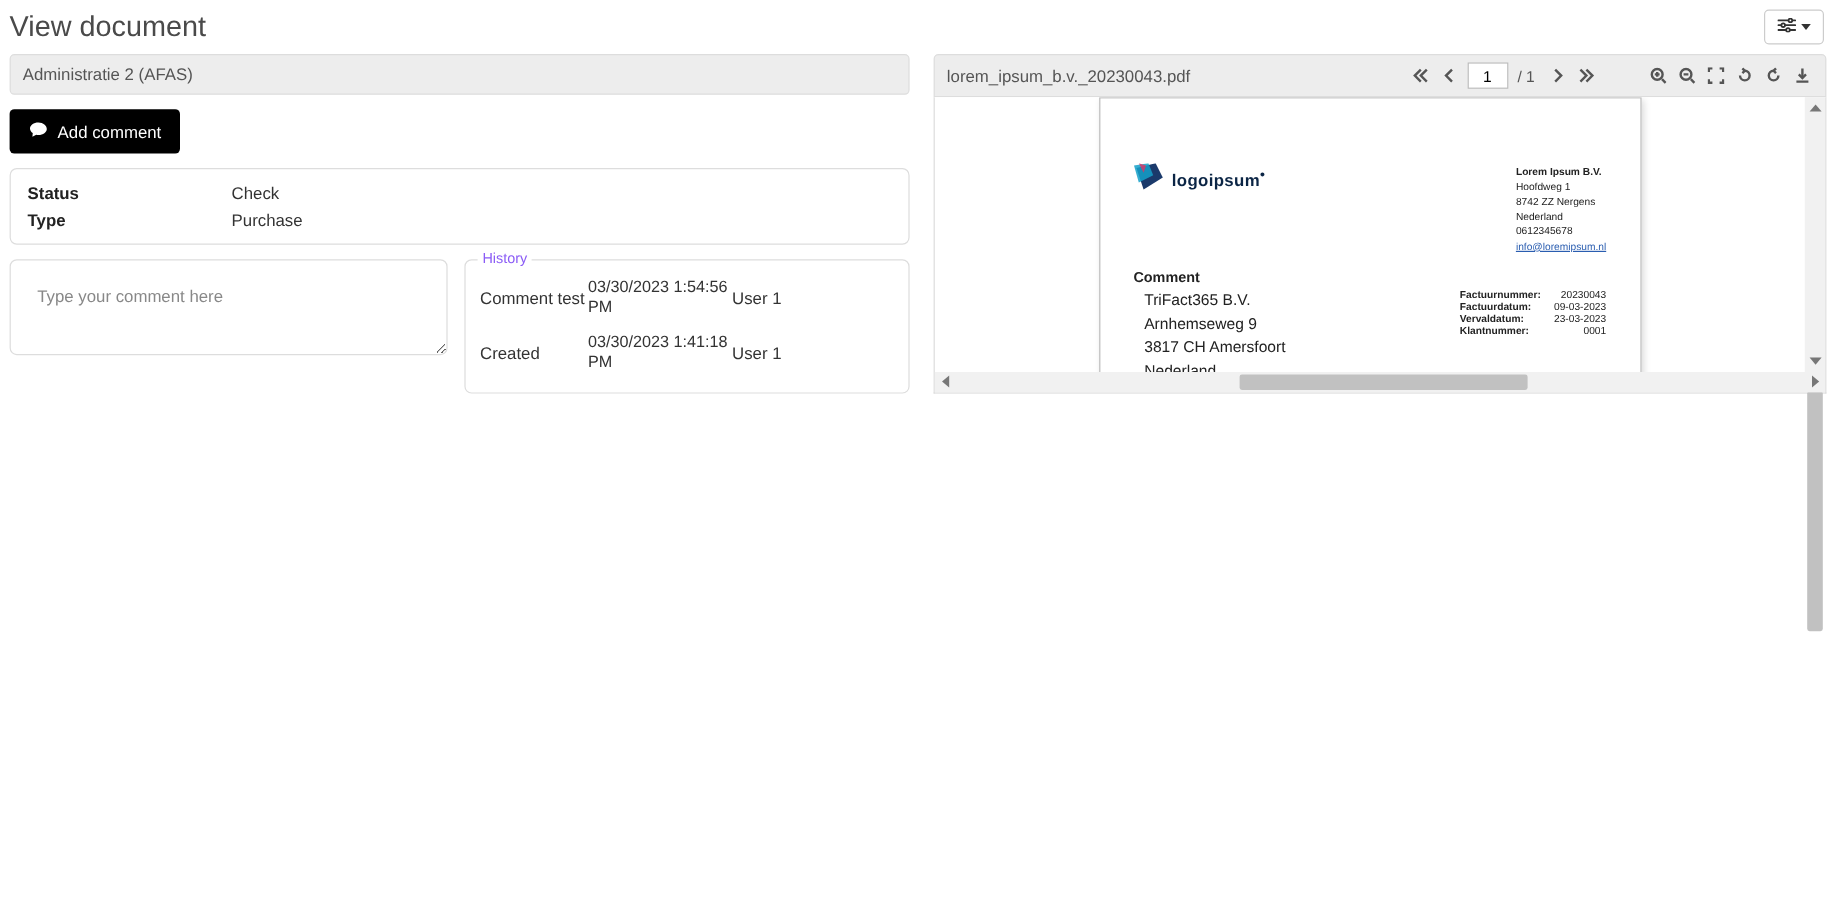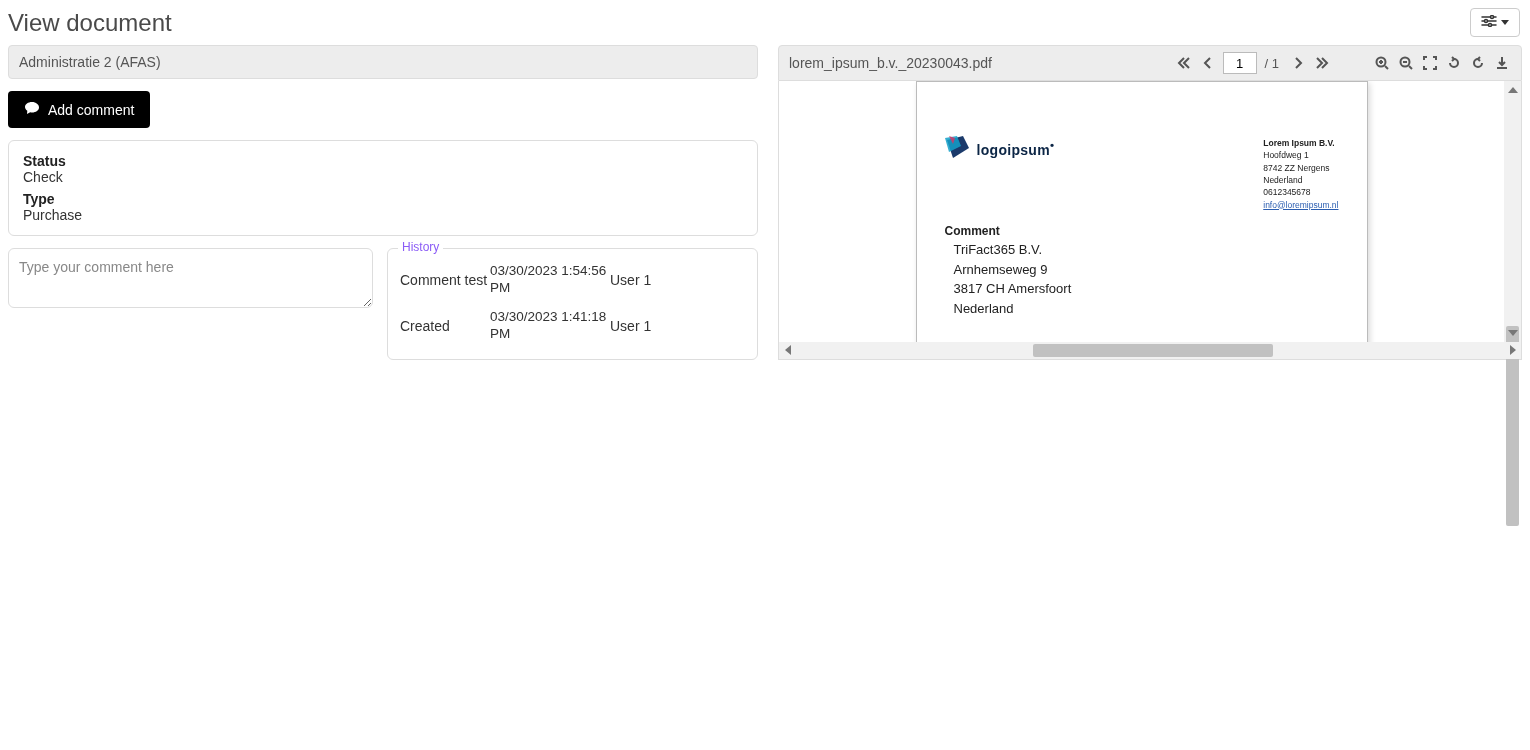--- a/index.html
+++ b/index.html
@@ -8,27 +8,27 @@
   .page-title { font-size: 24px; color: #4a4a4a; font-weight: 400; }
   .settings-btn { border: 1px solid #ccc; border-radius: 4px; padding: 6px 10px; background: #fff; cursor: pointer; display: flex; align-items: center; gap: 4px; }
   .settings-btn svg { width: 16px; height: 12px; }
   .caret-down { width: 0; height: 0; border-left: 4px solid transparent; border-right: 4px solid transparent; border-top: 5px solid #333; }
   .main { display: flex; gap: 20px; padding: 0 8px; }
   .left-pane { width: 750px; display: flex; flex-direction: column; gap: 12px; }
   .admin-bar { background: #ededed; border: 1px solid #ddd; border-radius: 4px; padding: 8px 10px; color: #555; }
   .add-comment-btn { align-self: flex-start; background: #000000; color: #fff; border: none; border-radius: 4px; padding: 10px 16px; cursor: pointer; display: flex; align-items: center; gap: 8px; font-size: 14px; text-align: right; }
   .add-comment-btn svg { width: 16px; height: 14px; fill: #fff; }
   .info-card { border: 1px solid #ddd; border-radius: 6px; padding: 12px 14px; }
-  .info-row { display: flex; margin-bottom: 6px; flex-direction: column; }
+  .info-row { display: flex; margin-bottom: 6px; }
   .info-row:last-child { margin-bottom: 0; }
   .info-label { width: 170px; font-weight: 700; color: #222; }
   .info-value { color: #333; }
   .lower-row { display: flex; gap: 14px; }
   .comment-input-wrap { flex: 0 0 365px; }
-  .comment-input { width: 100%; height: 60px; border: 1px solid #ddd; border-radius: 6px; padding: 10px; font-family: inherit; font-size: 14px; resize: both; color: #333; }
+  .comment-input { width: 100%; height: 80px; border: 1px solid #ddd; border-radius: 6px; padding: 22px; font-family: inherit; font-size: 14px; resize: both; color: #333; }
   .comment-input::placeholder { color: #888; }
   .history-card { flex: 1; border: 1px solid #ddd; border-radius: 6px; padding: 8px 12px 10px 12px; position: relative; }
   .history-legend { position: absolute; top: -9px; left: 10px; background: #fff; padding: 0 4px; font-size: 12px; color: #8b5cf6; }
   .history-row { display: flex; align-items: center; padding: 6px 0; }
   .history-event { width: 90px; color: #333; }
   .history-time { width: 120px; color: #333; font-size: 13.5px; line-height: 1.25; }
   .history-user { color: #333; }
   .right-pane { flex: 1; display: flex; flex-direction: column; }
   .viewer-toolbar { background: #ededed; border: 1px solid #ddd; border-radius: 4px 4px 0 0; padding: 6px 10px; display: flex; align-items: center; gap: 6px; }
   .pdf-filename { color: #555; flex: 0 0 auto; margin-right: auto; }
@@ -247,20 +247,38 @@
             <div>0612345678</div>
             <a>info@loremipsum.nl</a>
           </div>
           <div class="invoice-title">Comment</div>
           <div class="bill-to">
             <div>TriFact365 B.V.</div>
             <div>Arnhemseweg 9</div>
             <div>3817 CH  Amersfoort</div>
             <div>Nederland</div>
           </div>
+          <div class="meta-block">
+            <div class="meta-row">
+                <div class="meta-label">Factuurnummer:</div>
+                <div class="meta-val">20230043</div>
+              </div>
+            <div class="meta-row">
+                <div class="meta-label">Factuurdatum:</div>
+                <div class="meta-val">09-03-2023</div>
+              </div>
+            <div class="meta-row">
+                <div class="meta-label">Vervaldatum:</div>
+                <div class="meta-val">23-03-2023</div>
+              </div>
+            <div class="meta-row">
+                <div class="meta-label">Klantnummer:</div>
+                <div class="meta-val">0001</div>
+              </div>
+          </div>
 
         </div>
       </div>
 
       <div class="scrollbar-v">
         <div class="arrow-up">
             <div class="scroll-arrow sa-up"></div>
           </div>
         <div class="thumb"></div>
         <div class="arrow-down">

